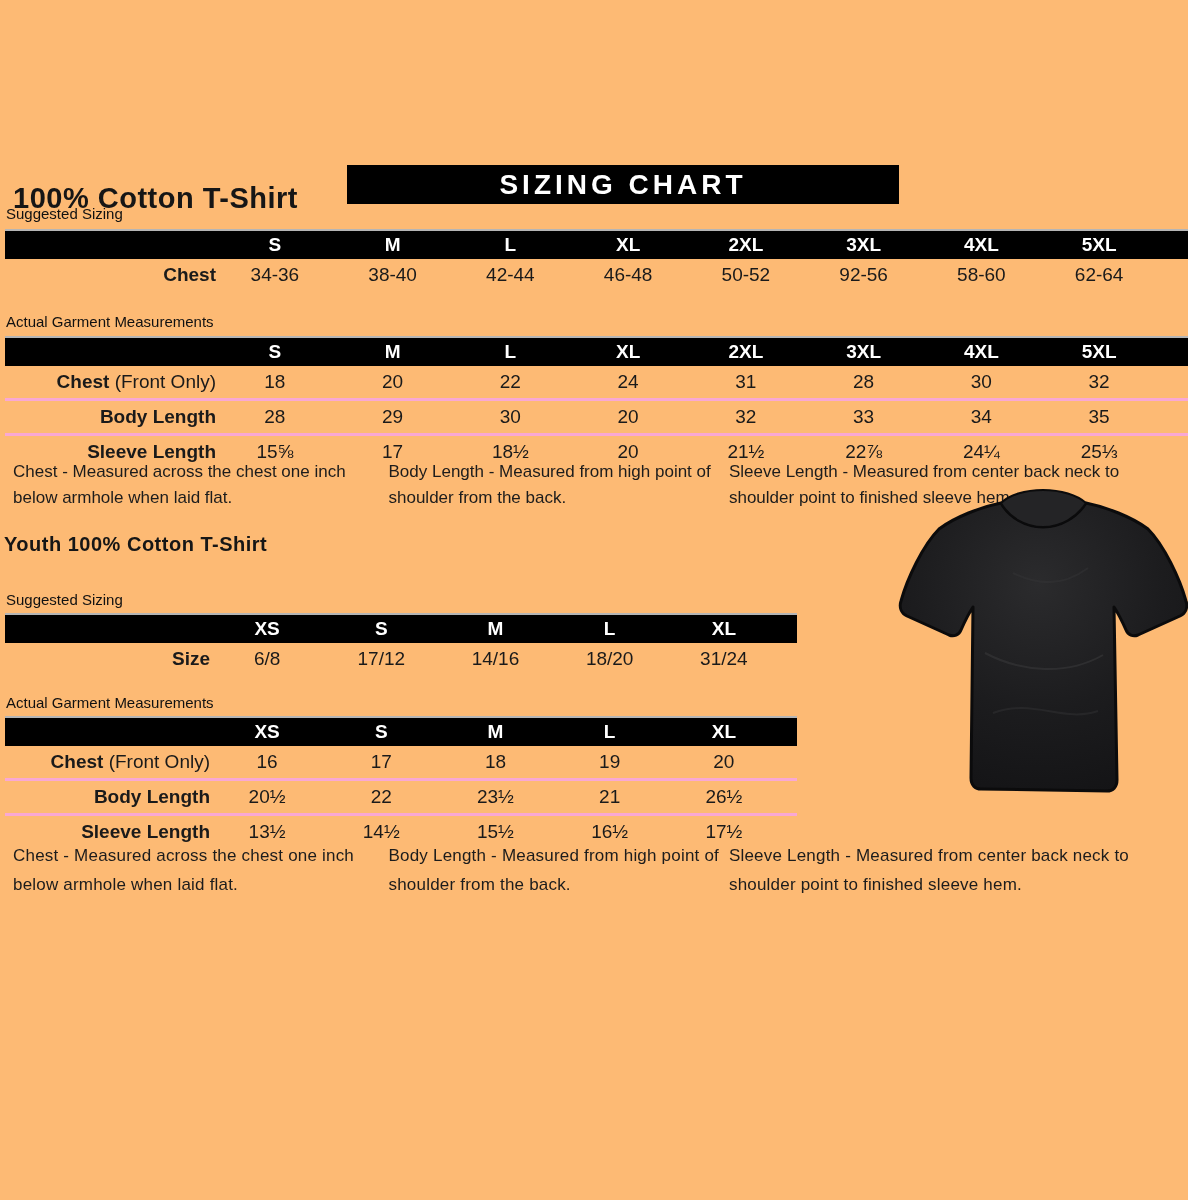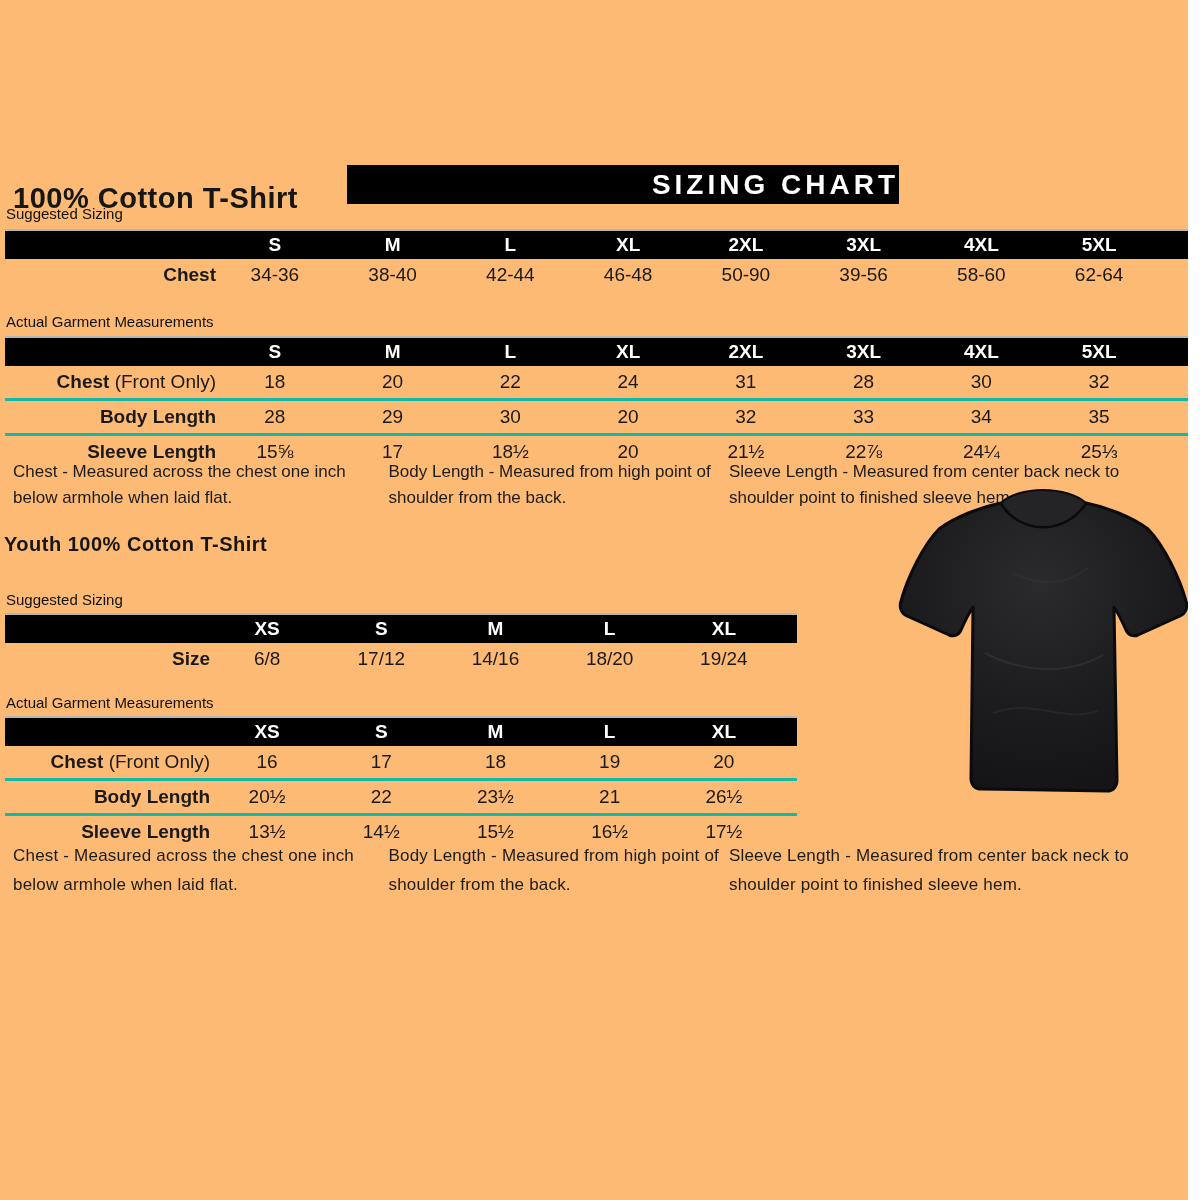--- a/index.html
+++ b/index.html
@@ -5,21 +5,21 @@
   html,body{margin:0;padding:0;background:#ffffff;}
   .page{
     position:relative;width:1188px;height:1200px;background:#fdba74;overflow:hidden;
     font-family:"Liberation Sans",sans-serif;color:#161616;
   }
   .abs{position:absolute;}
   .adult-heading{left:13px;top:163px;font-size:29px;font-weight:bold;letter-spacing:0.5px;}
   .youth-heading{left:4px;top:516px;font-size:20px;font-weight:bold;letter-spacing:0.5px;}
   .banner{
     left:347px;top:165px;width:552px;height:39px;background:#000000;
-    display:flex;align-items:center;justify-content:flex-end;
+    display:flex;align-items:center;justify-content:center;
   }
   .banner span{color:#ffffff;font-size:28px;font-weight:bold;letter-spacing:4px;}
   .section-label{font-size:15px;color:#111111;}
   .lbl-adult-suggested{left:6px;top:205px;}
   .lbl-adult-actual{left:6px;top:313px;}
   .lbl-youth-suggested{left:6px;top:591px;}
   .lbl-youth-actual{left:6px;top:694px;}
 
   table.size-table{border-collapse:collapse;table-layout:fixed;border-top:2px solid #b5b5b5;}
   table.size-table th{
@@ -37,21 +37,21 @@
   .adult-table .label{width:198px;}
   .adult-table .filler{width:33px;}
   .youth-table{width:792px;}
   .youth-table .label{width:192px;}
   .youth-table .filler{width:16px;}
   .tbl-adult-actual{left:5px;top:336px;}
   .tbl-adult-actual td{height:29px;}
   .tbl-youth-suggested{left:5px;top:613px;}
   .tbl-youth-actual{left:5px;top:716px;}
   .tbl-youth-actual td{height:28px;}
-  table.actual-table tbody tr:nth-child(n+2) td{border-top:3px solid #14b8a6;}
+  table.actual-table tbody tr:nth-child(n+2) td{border-top:3px solid #f9a8d4;}
 
   .notes{display:flex;flex-direction:row;}
   .notes-adult{left:13px;top:459px;}
   .notes-adult .note{font-size:17px;line-height:26px;color:#1c1c1c;}
   .notes-youth{left:13px;top:841px;}
   .notes-youth .note{font-size:17px;line-height:29px;color:#1c1c1c;letter-spacing:0.2px;}
 
   .shirt{left:893px;top:483px;width:300px;height:325px;}
 </style>
 </head>
@@ -82,22 +82,22 @@
           <th class="filler"></th>
         </tr>
       </thead>
       <tbody>
         <tr>
           <td class="label"><b>Chest</b></td>
           <td>34-36</td>
           <td>38-40</td>
           <td>42-44</td>
           <td>46-48</td>
-          <td>50-90</td>
-          <td>39-56</td>
+          <td>50-52</td>
+          <td>92-56</td>
           <td>58-60</td>
           <td>62-64</td>
           <td class="filler"></td>
         </tr>
       </tbody>
     </table>
 
   <div class="abs section-label lbl-adult-actual">Actual Garment Measurements</div>
 
   <table class="abs size-table adult-table actual-table tbl-adult-actual">
@@ -177,21 +177,21 @@
           <th class="filler"></th>
         </tr>
       </thead>
       <tbody>
         <tr>
           <td class="label"><b>Size</b></td>
           <td>6/8</td>
           <td>17/12</td>
           <td>14/16</td>
           <td>18/20</td>
-          <td>19/24</td>
+          <td>31/24</td>
           <td class="filler"></td>
         </tr>
       </tbody>
     </table>
 
   <div class="abs section-label lbl-youth-actual">Actual Garment Measurements</div>
 
   <table class="abs size-table youth-table actual-table tbl-youth-actual">
       <thead>
         <tr>

